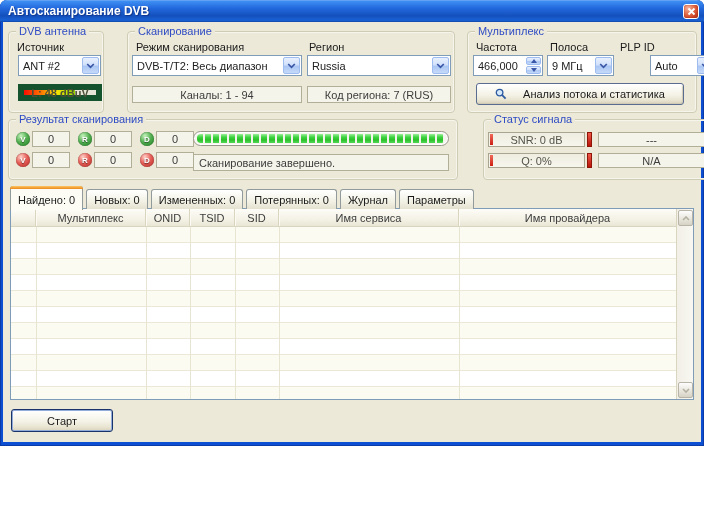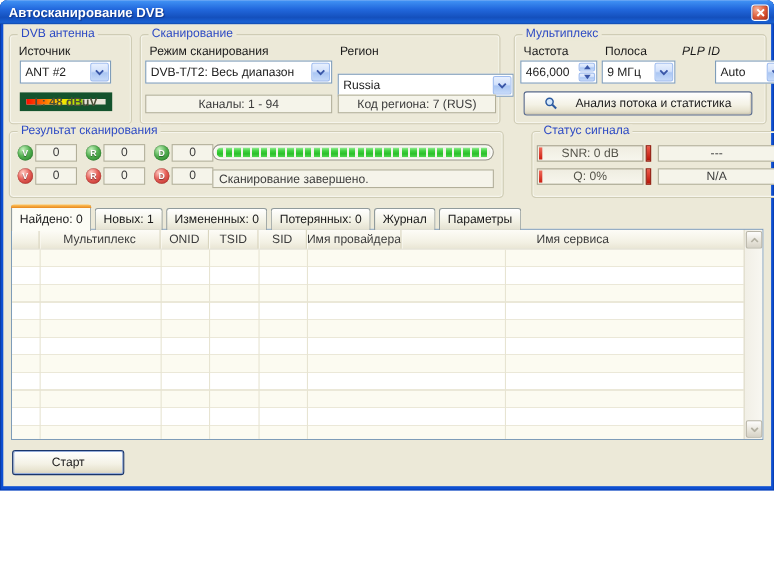--- a/index.html
+++ b/index.html
@@ -128,21 +128,21 @@
   
   .vscroll { position:absolute; top:0; right:0; bottom:0; width:17px;
              background:linear-gradient(90deg,#f1efe6,#f8f7f1); border-left:1px solid #d9d5bf; }
   .sb-btn { position:absolute; left:1px; width:15px; height:16px; border:1px solid #b8b5a8;
             border-radius:2px; cursor:pointer;
             background:linear-gradient(180deg,#fdfdfd,#e7e4da 60%,#d6d2c6 100%);
             display:flex; align-items:center; justify-content:center; }
   .sb-btn.up { top:1px; } .sb-btn.down { bottom:1px; }
 
   
-  #grp-antenna { left:5px; top:9px; width:112px; height:82px; }
+  #grp-antenna { left:5px; top:9px; width:96px; height:82px; }
   #grp-scan    { left:124px; top:9px; width:328px; height:82px; }
   #grp-mux     { left:464px; top:9px; width:230px; height:82px; }
   
   #grp-result  { left:5px; top:97px; width:450px; height:61px; }
   #grp-signal  { left:480px; top:97px; width:230px; height:61px; }
 
   .footer-btn { height:23px; }
 </style>
 </head>
 <body>
@@ -181,37 +181,37 @@
       <span class="lbl" style="left:8px; top:9px;">Режим сканирования</span>
       <span class="lbl" style="left:181px; top:9px;text-align:right;">Регион</span>
       <div class="combo" style="left:4px; top:23px; width:170px;">
         <span class="ctext">DVB-T/T2: Весь диапазон</span>
         <span class="drop-btn">
           <svg width="9" height="6" viewBox="0 0 9 6">
             <path d="M1.2 1 L4.5 4.4 L7.8 1" stroke="#3a57a8" stroke-width="1.7" fill="none"></path>
           </svg>
         </span>
       </div>
-      <div class="combo" style="left:179px; top:35px; width:160px;">
+      <div class="combo" style="left:179px; top:23px; width:144px;">
         <span class="ctext">Russia</span>
         <span class="drop-btn">
           <svg width="9" height="6" viewBox="0 0 9 6">
             <path d="M1.2 1 L4.5 4.4 L7.8 1" stroke="#3a57a8" stroke-width="1.7" fill="none"></path>
           </svg>
         </span>
       </div>
       <div class="ro-field" style="left:4px; top:54px; width:170px; height:17px;">Каналы: 1 - 94</div>
       <div class="ro-field" style="left:179px; top:54px; width:144px; height:17px;">Код региона: 7 (RUS)</div>
     </div>
 
     <div class="group" id="grp-mux">
       <span class="gtitle">Мультиплекс</span>
       <span class="lbl" style="left:8px; top:9px;">Частота</span>
       <span class="lbl" style="left:82px; top:9px;">Полоса</span>
-      <span class="lbl" style="left:152px; top:9px;font-style:italic;">PLP ID</span>
+      <span class="lbl" style="left:152px; top:9px;">PLP ID</span>
 
       <div class="spinner" style="left:5px; top:23px; width:70px;">
         <span class="stext">466,000</span>
         <span class="spin-col">
           <span class="spin-btn">
               <span class="tri-up"></span>
             </span>
           <span class="spin-btn">
               <span class="tri-dn"></span>
             </span>
@@ -274,36 +274,36 @@
       <span class="sig-peak" style="left:103px; top:12px;"></span>
       <div class="ro-field sig-val" style="left:114px; top:12px;">---</div>
 
       <div class="sig-meter" style="left:4px; top:33px; width:97px;">Q: 0%</div>
       <span class="sig-peak" style="left:103px; top:33px;"></span>
       <div class="ro-field sig-val" style="left:114px; top:33px;">N/A</div>
     </div>
 
     <div class="tabs">
       <span class="tab active">Найдено: 0</span>
-      <span class="tab">Новых: 1</span>
+      <span class="tab">Новых: 0</span>
       <span class="tab">Измененных: 0</span>
       <span class="tab">Потерянных: 0</span>
       <span class="tab">Журнал</span>
       <span class="tab">Параметры</span>
     </div>
 
     <div class="listview">
       <div class="lv-header">
         <span class="hcell" style="width:25px;"></span>
         <span class="hcell" style="width:110px;">Мультиплекс</span>
         <span class="hcell" style="width:44px;">ONID</span>
         <span class="hcell" style="width:45px;">TSID</span>
         <span class="hcell" style="width:44px;">SID</span>
+        <span class="hcell" style="width:180px;">Имя сервиса</span>
         <span class="hcell">Имя провайдера</span>
-        <span class="hcell" style="width:180px;">Имя сервиса</span>
       </div>
       <div class="lv-body">
         <span class="vline" style="left:25px;"></span>
         <span class="vline" style="left:135px;"></span>
         <span class="vline" style="left:179px;"></span>
         <span class="vline" style="left:224px;"></span>
         <span class="vline" style="left:268px;"></span>
         <span class="vline" style="left:448px;"></span>
       </div>
       <div class="vscroll">

